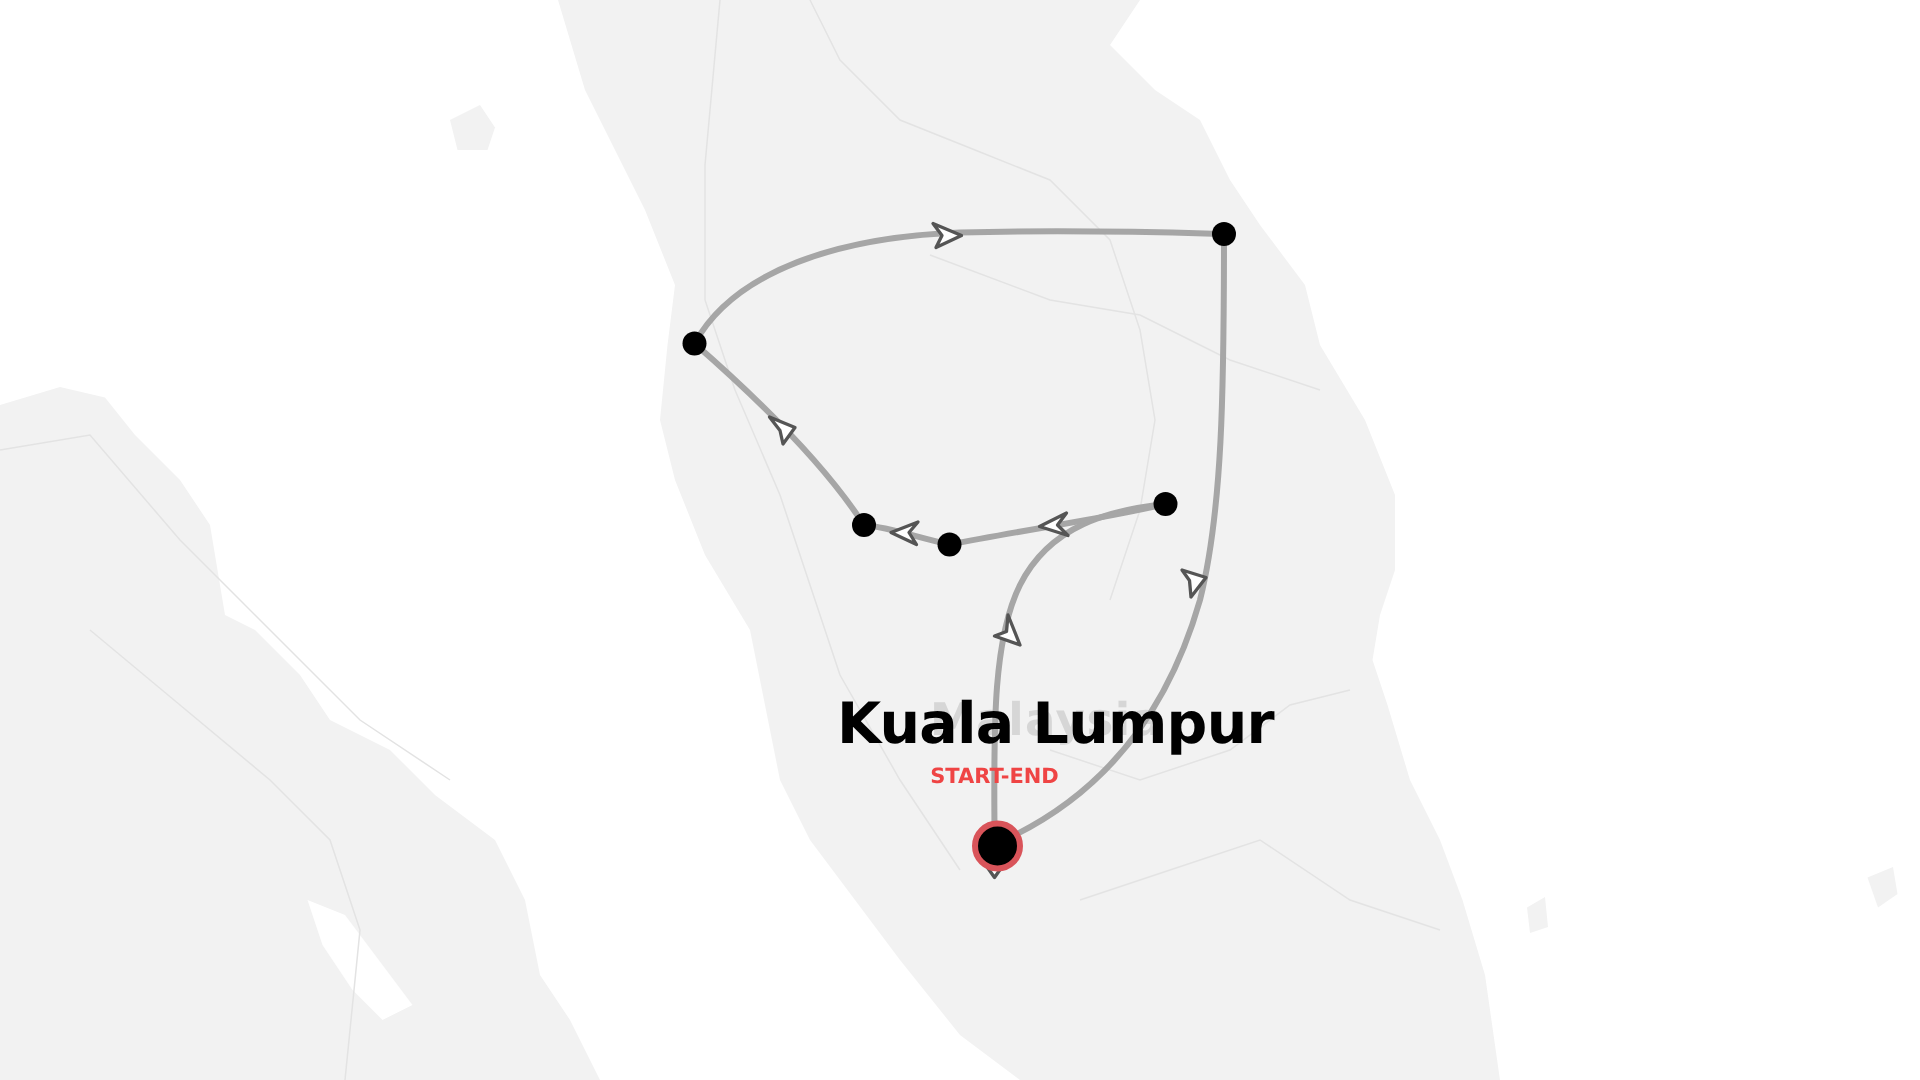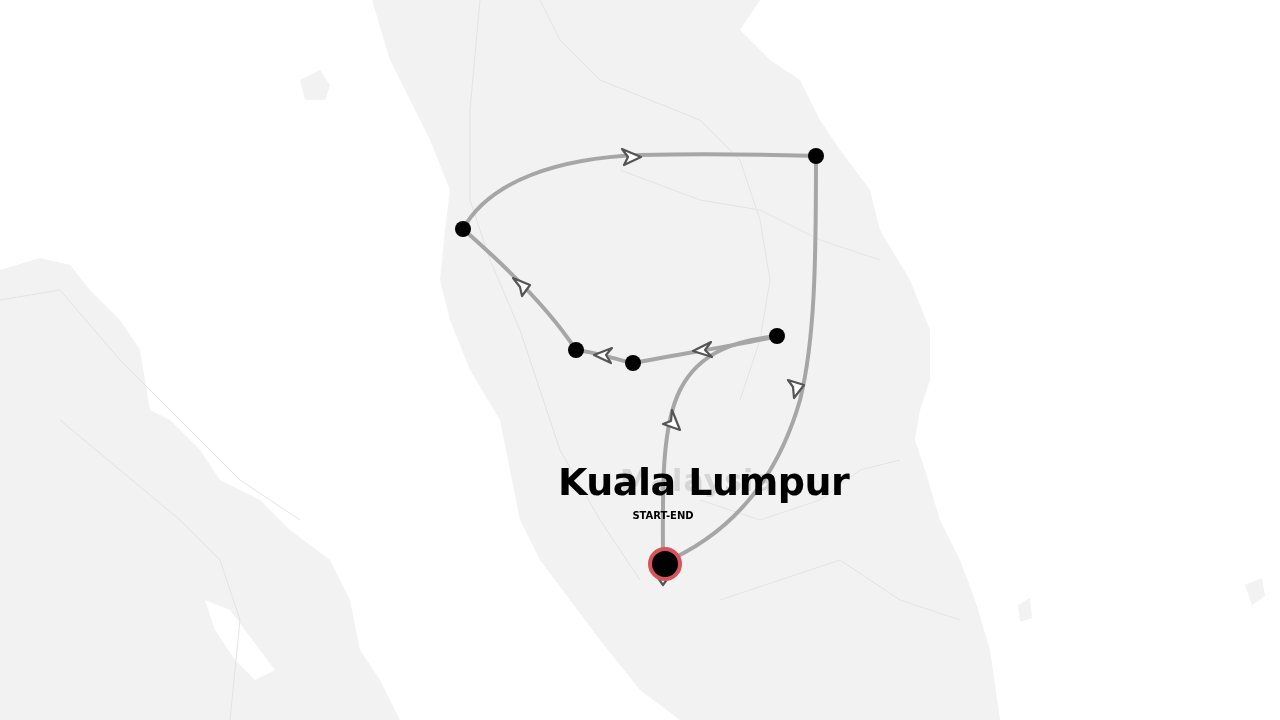--- a/index.html
+++ b/index.html
@@ -48,23 +48,23 @@
       color: #000000;
       letter-spacing: -0.5px;
       white-space: nowrap;
     }
     .city-sub {
       position: absolute;
       left: 600px; top: 510px;
       width: 126px;
       text-align: center;
       font-family: "DejaVu Sans", sans-serif;
-      font-size: 10px;
+      font-size: 14px;
       font-weight: bold;
-      color: #000000;
+      color: #ef4444;
       white-space: nowrap;
     }
     .start-marker {
       position: absolute;
       left: 648px; top: 547px;
       width: 26px; height: 26px;
       border-radius: 50%;
       background: #000000;
       border: 4px solid #d9545a;
       box-sizing: content-box;

